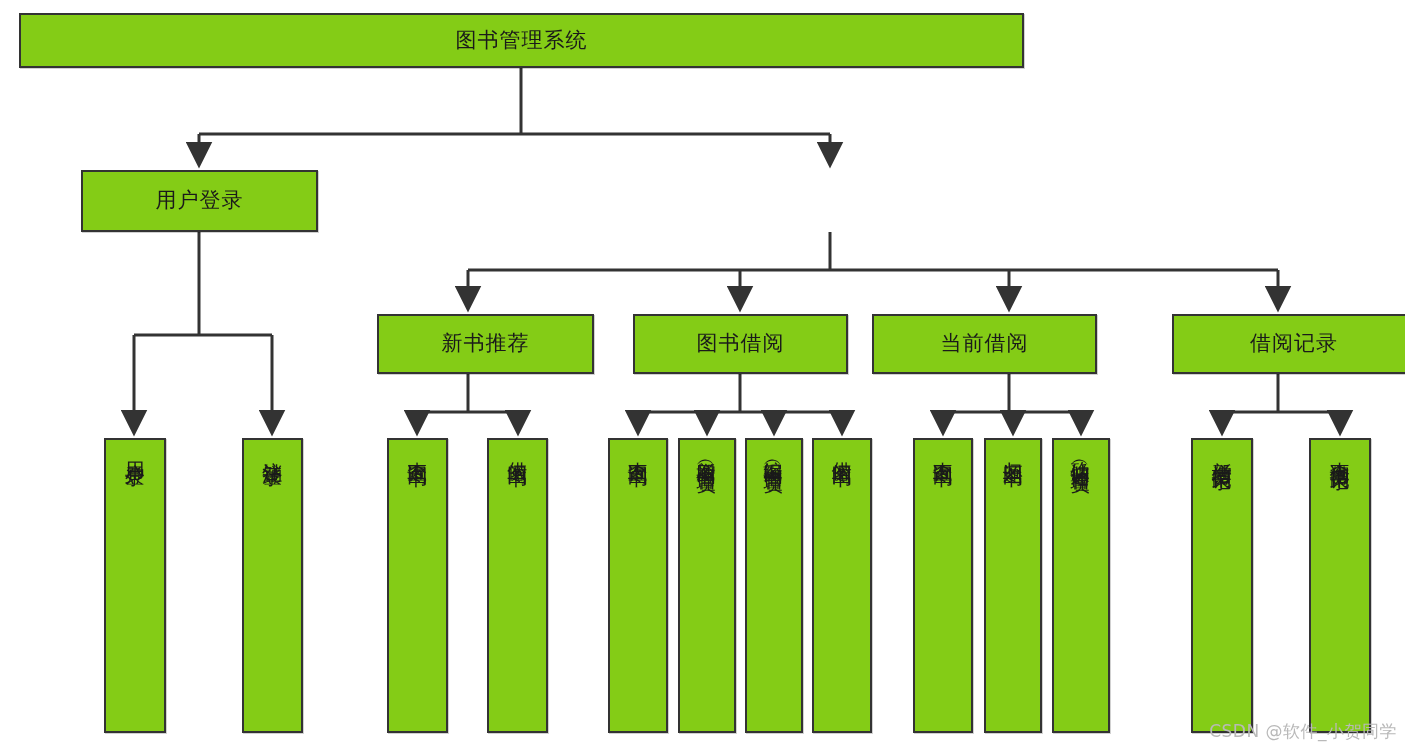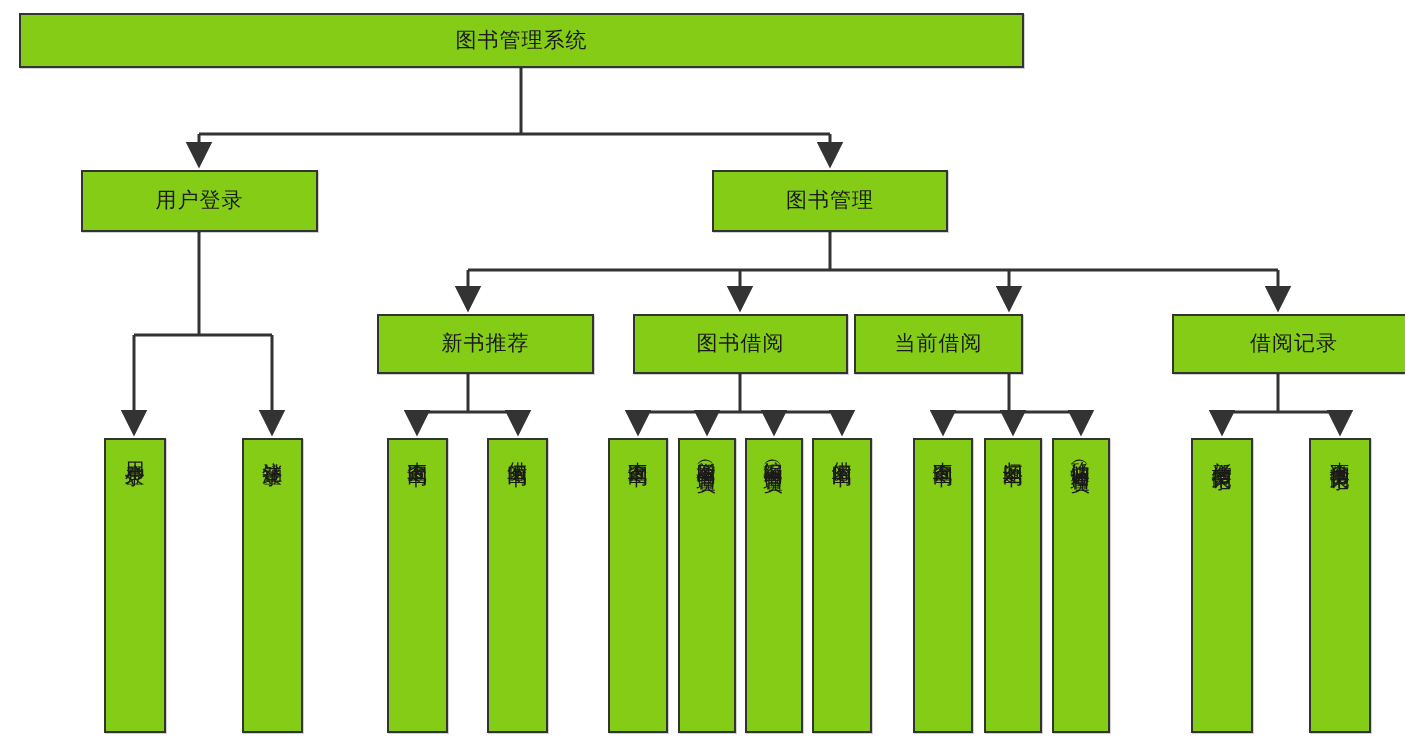--- a/index.html
+++ b/index.html
@@ -127,31 +127,28 @@
     </g>
   </svg>
 
   <div class="node h" id="n-root" style="left: 19px; top: 13px; width: 1005px; height: 55px;">
     <span>图书管理系统</span>
   </div>
 
   <div class="node h" id="n-l2-0" style="left: 81px; top: 170px; width: 237px; height: 62px;">
     <span>用户登录</span>
   </div>
-  <div class="node h" id="n-l2-1" style="left: 712px; top: 170px; width: 236px; height: 62px;">
-    <span>图书管理</span>
-  </div>
 
   <div class="node h" id="n-l3-0" style="left: 361px; top: 314px; width: 217px; height: 60px; margin-left: 16px;">
     <span>新书推荐</span>
   </div>
   <div class="node h" id="n-l3-1" style="left: 633px; top: 314px; width: 215px; height: 60px;">
     <span>图书借阅</span>
   </div>
-  <div class="node h" id="n-l3-2" style="left: 854px; top: 314px; width: 169px; height: 60px;">
+  <div class="node h" id="n-l3-2" style="left: 872px; top: 314px; width: 225px; height: 60px;">
     <span>当前借阅</span>
   </div>
   <div class="node h" id="n-l3-3" style="left: 1172px; top: 314px; width: 244px; height: 60px;">
     <span>借阅记录</span>
   </div>
 
   <div class="node v" id="n-lf-0" style="left: 104px; top: 438px; width: 62px; height: 295px;">
     <span class="vtext">用户登录</span>
   </div>
   <div class="node v" id="n-lf-1" style="left: 242px; top: 438px; width: 61px; height: 295px;">
@@ -184,14 +181,15 @@
   <div class="node v tall" id="n-lf-10" style="left: 1052px; top: 438px; width: 58px; height: 295px;">
     <span class="vtext">确认归还（管理员）</span>
   </div>
   <div class="node v" id="n-lf-11" style="left: 1191px; top: 438px; width: 62px; height: 295px;">
     <span class="vtext">新增借阅记录</span>
   </div>
   <div class="node v" id="n-lf-12" style="left: 1309px; top: 438px; width: 62px; height: 295px;">
     <span class="vtext">查询借阅记录</span>
   </div>
 
+  <div id="watermark">CSDN @软件_小贺同学</div>
 
 </div>
 
 </body></html>

